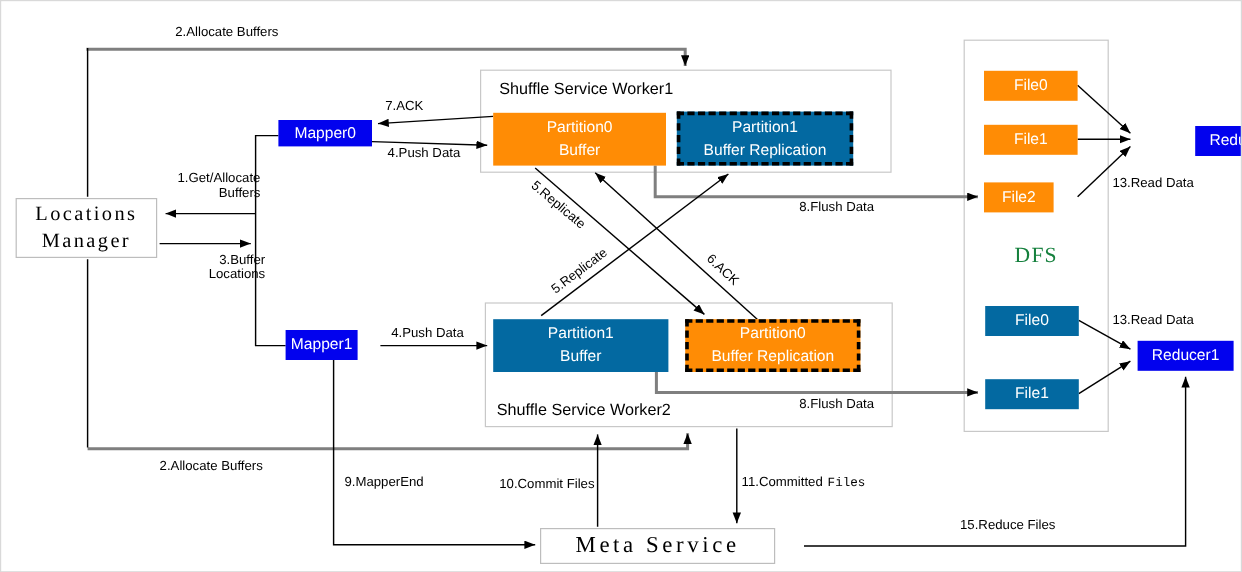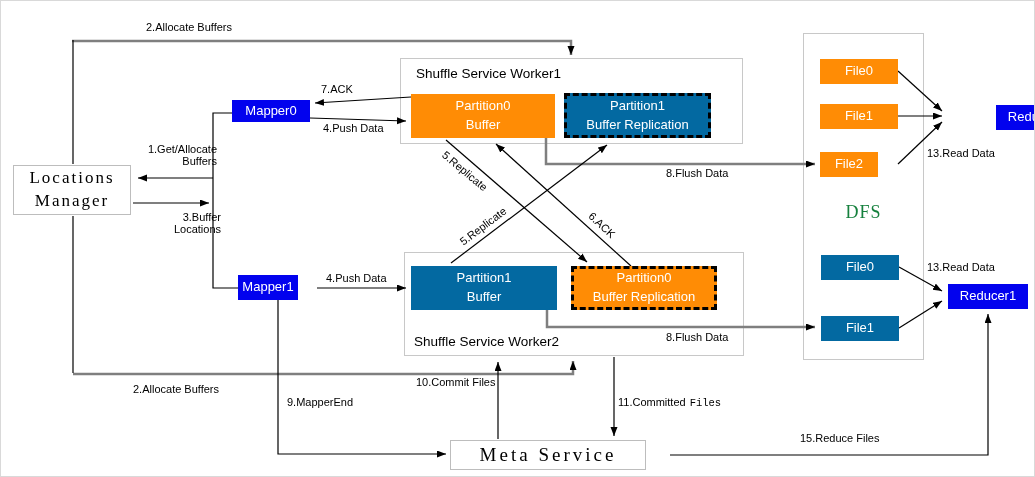--- a/index.html
+++ b/index.html
@@ -143,20 +143,20 @@
     <div class="lbl" style="left:325px;top:271px;">4.Push Data</div>
     <div class="lbl rot" style="left:464px;top:170px;transform:translate(-50%,-50%) rotate(40deg);">5.Replicate</div>
     <div class="lbl rot" style="left:482px;top:225px;transform:translate(-50%,-50%) rotate(-37deg);">5.Replicate</div>
     <div class="lbl rot" style="left:601px;top:224px;transform:translate(-50%,-50%) rotate(43deg);">6.ACK</div>
     <div class="lbl" style="left:665px;top:166px;">8.Flush Data</div>
     <div class="lbl" style="left:665px;top:330px;">8.Flush Data</div>
     <div class="lbl" style="left:926px;top:146px;">13.Read Data</div>
     <div class="lbl" style="left:926px;top:260px;">13.Read Data</div>
     <div class="lbl" style="left:132px;top:382px;">2.Allocate Buffers</div>
     <div class="lbl" style="left:286px;top:395px;">9.MapperEnd</div>
-    <div class="lbl" style="left:415px;top:375px;">10.Commit Files</div>
+    <div class="lbl" style="left:415px;top:397px;">10.Commit Files</div>
     <div class="lbl" style="left:617px;top:395px;">
       <span>11.Committed</span><span class="mono">Files</span>
     </div>
     <div class="lbl" style="left:799px;top:431px;">15.Reduce Files</div>
   </div>
 
 </div>
 
 </body></html>

